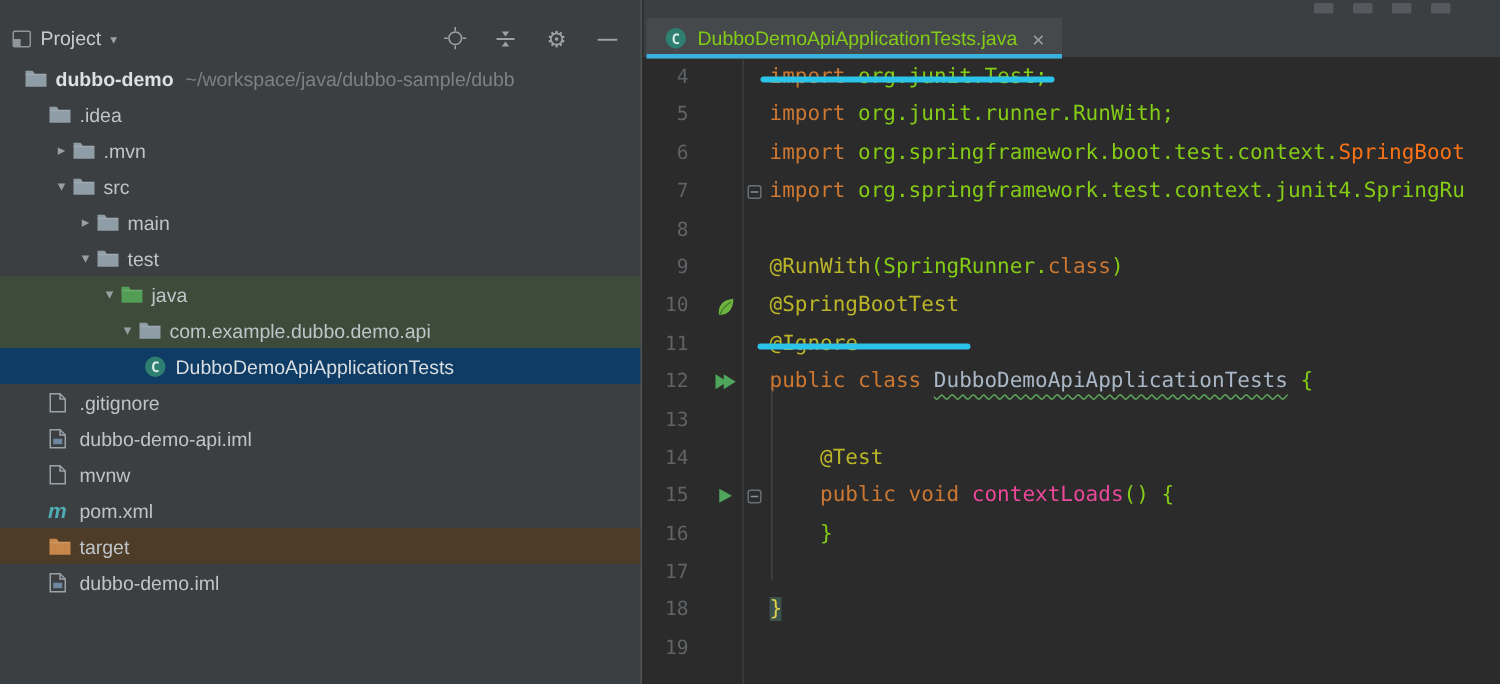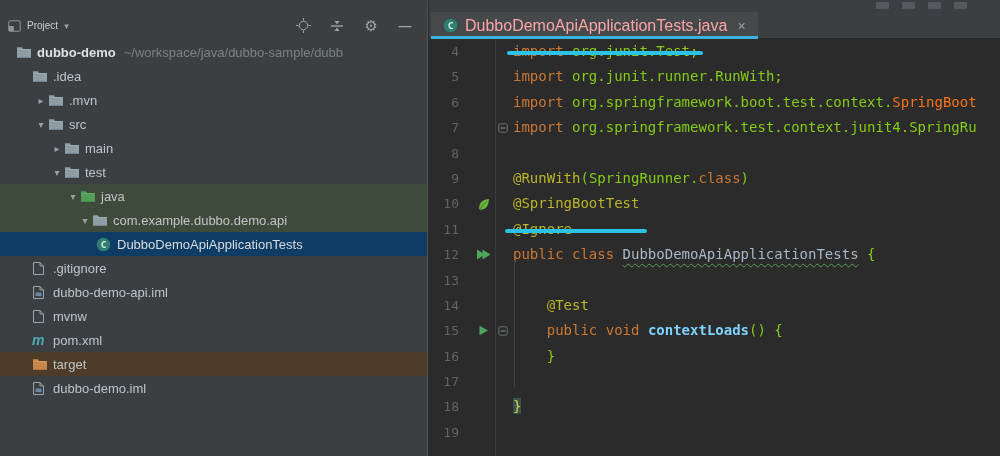--- a/index.html
+++ b/index.html
@@ -4,21 +4,21 @@
 <style>
   html,body{margin:0;padding:0;background:#1e1e1e;}
   #app{position:relative;width:1000px;height:456px;background:#2b2b2b;overflow:hidden;
        font-family:"Liberation Sans",sans-serif;-webkit-font-smoothing:antialiased;}
 
   
   .project-panel{position:absolute;left:0;top:0;width:428px;height:456px;background:#3c3f41;
                  border-right:1px solid #515456;box-sizing:border-box;overflow:hidden;}
   .panel-header{position:absolute;left:0;top:12px;right:0;height:27px;display:flex;align-items:center;
                 padding:0 14px 0 8px;box-sizing:border-box;}
-  .panel-title{color:#c9cdd0;font-size:10px;margin-left:6px;}
+  .panel-title{color:#c9cdd0;font-size:13px;margin-left:6px;}
   .panel-caret{color:#9da2a6;font-size:9px;margin-left:6px;}
   .hdr-icons{margin-left:auto;display:flex;align-items:center;gap:18px;}
   .hdr-icon{width:16px;height:16px;display:flex;align-items:center;justify-content:center;
             color:#9da2a6;font-size:15px;cursor:default;}
   .tree{position:absolute;left:0;top:40px;right:0;}
   .tree-row{height:24px;display:flex;align-items:center;white-space:nowrap;overflow:hidden;
             color:#bfc4c8;font-size:13px;}
   .tree-row.test{background:#3e4b3b;}
   .tree-row.sel{background:#0f3c64;color:#d8dde1;}
   .tree-row.excl{background:#4c3c28;}
@@ -29,42 +29,42 @@
   .t-label.b{font-weight:bold;color:#dde1e4;}
   .t-suffix{color:#7d8184;margin-left:8px;}
   .mvn{color:#4eacb3;font-style:italic;font-weight:bold;font-size:14px;}
 
   
   .editor{position:absolute;left:429px;top:0;right:0;height:456px;background:#2b2b2b;}
   .tabbar{position:absolute;left:0;top:0;right:0;height:39px;background:#3c3f41;
           border-bottom:1px solid #282a2b;box-sizing:border-box;}
   .tab{position:absolute;left:2px;top:12px;height:27px;display:flex;align-items:center;gap:7px;
        padding:0 12px;background:#45494b;}
-  .tab-label{color:#fca5a5;font-size:16px;}
+  .tab-label{color:#84cc16;font-size:13px;}
   .tab-close{color:#9aa0a5;font-size:14px;margin-left:3px;}
   .tab-underline{position:absolute;left:0;right:0;bottom:0;height:3px;background:#3ab2e0;}
   .mini-icons{position:absolute;top:2px;left:447px;display:flex;gap:13px;}
   .mini-icon{width:13px;height:7px;background:#595d61;border-radius:1px;opacity:.85;}
 
   .code{position:absolute;left:0;top:39px;right:0;bottom:0;overflow:hidden;
         font-family:"DejaVu Sans Mono",monospace;font-size:14px;}
   .gutter-sep{position:absolute;left:66px;top:0;bottom:0;width:1px;background:#3a3d3f;}
   .indent-guide{position:absolute;background:#3f4345;width:1px;}
   .code-line{display:flex;height:25.4px;line-height:25.4px;white-space:pre;}
   .code-line:first-child{margin-top:-8px;}
   .ln{flex:none;width:42px;text-align:right;padding-right:12px;box-sizing:border-box;
       color:#606366;font-size:13px;}
   .gut{flex:none;width:24px;display:flex;align-items:center;justify-content:center;}
   .fold{flex:none;width:16px;display:flex;align-items:center;justify-content:center;}
   .src{flex:1;padding-left:2px;}
   .k{color:#cc7832;}
   .a{color:#bbb529;}
   .d{color:#84cc16;}
   .p{color:#f97316;}
-  .m{color:#7dd3fc;font-weight:bold;}
+  .m{color:#ec4899;}
   .w{color:#a9b7c6;text-decoration-line:underline;text-decoration-style:wavy;
      text-decoration-color:#5a9e5a;text-decoration-thickness:1px;text-underline-offset:4px;}
   .h{color:#dcd14b;background:#3b514d;}
   .marker{position:absolute;height:4px;border-radius:2px;}
 </style>
 </head>
 <body>
 
 <div id="app">
 

